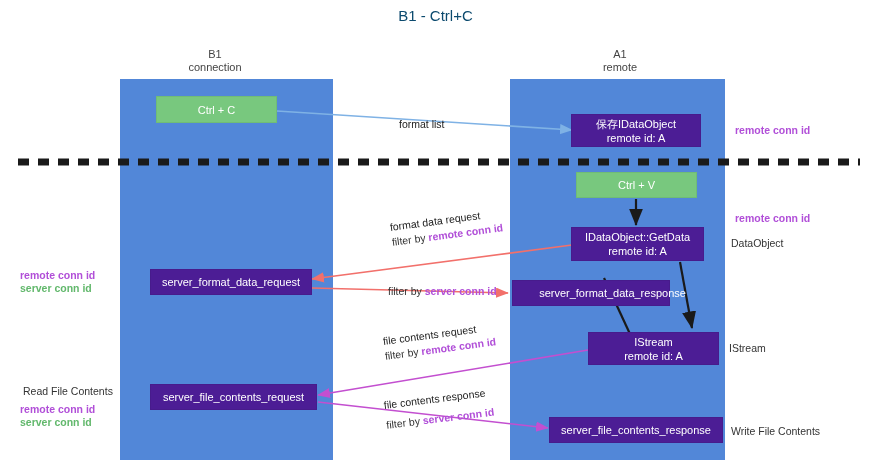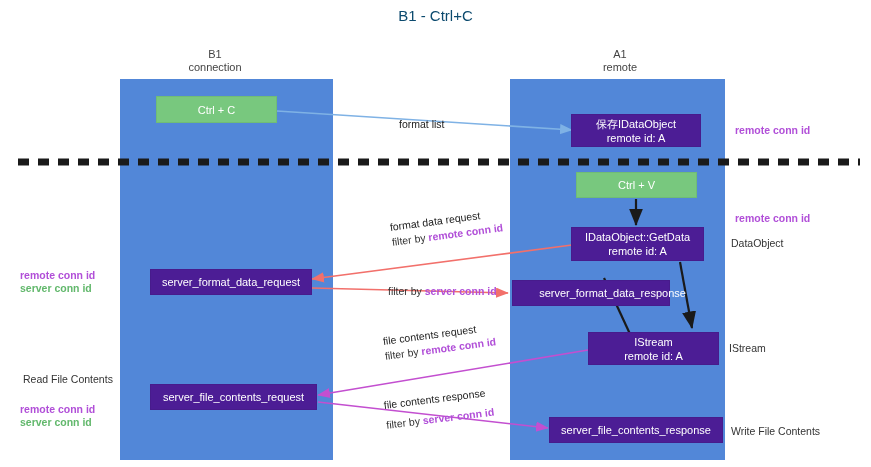--- a/index.html
+++ b/index.html
@@ -176,17 +176,17 @@
 
   <div class="side-label c-purple" style="left:735px;top:123px;">remote conn id</div>
   <div class="side-label c-purple" style="left:735px;top:211px;">remote conn id</div>
   <div class="side-label c-dark" style="left:731px;top:236px;">DataObject</div>
   <div class="side-label c-dark" style="left:729px;top:341px;">IStream</div>
   <div class="side-label c-dark" style="left:731px;top:424px;">Write File Contents</div>
 
   <div class="side-label c-purple" style="left:20px;top:268px;">remote conn id</div>
   <div class="side-label c-green" style="left:20px;top:281px;">server conn id</div>
 
-  <div class="side-label c-dark" style="left:23px;top:372px;">Read File Contents</div>
+  <div class="side-label c-dark" style="left:23px;top:384px;">Read File Contents</div>
   <div class="side-label c-purple" style="left:20px;top:402px;">remote conn id</div>
   <div class="side-label c-green" style="left:20px;top:415px;">server conn id</div>
 
 </div>
 
 </body></html>

